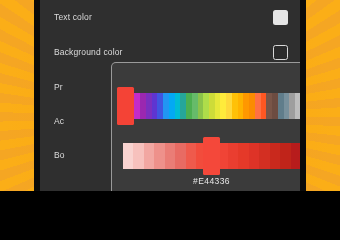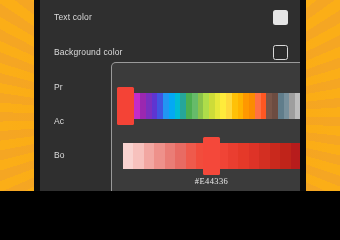--- a/index.html
+++ b/index.html
@@ -109,21 +109,20 @@
     left: 71px;
     top: 62px;
     width: 201px;
     height: 158px;
     background: #3b3b3b;
     border: 1px solid #9a9a9a;
     border-bottom: none;
     border-radius: 5px 5px 0 0;
     box-sizing: border-box;
     overflow: hidden;
-    font-family: Liberation Serif, serif;
   }
 
   .strip-wrap {
     position: absolute;
     box-sizing: border-box;
   }
   .strip {
     position: absolute;
     left: 0;
     top: 0;

